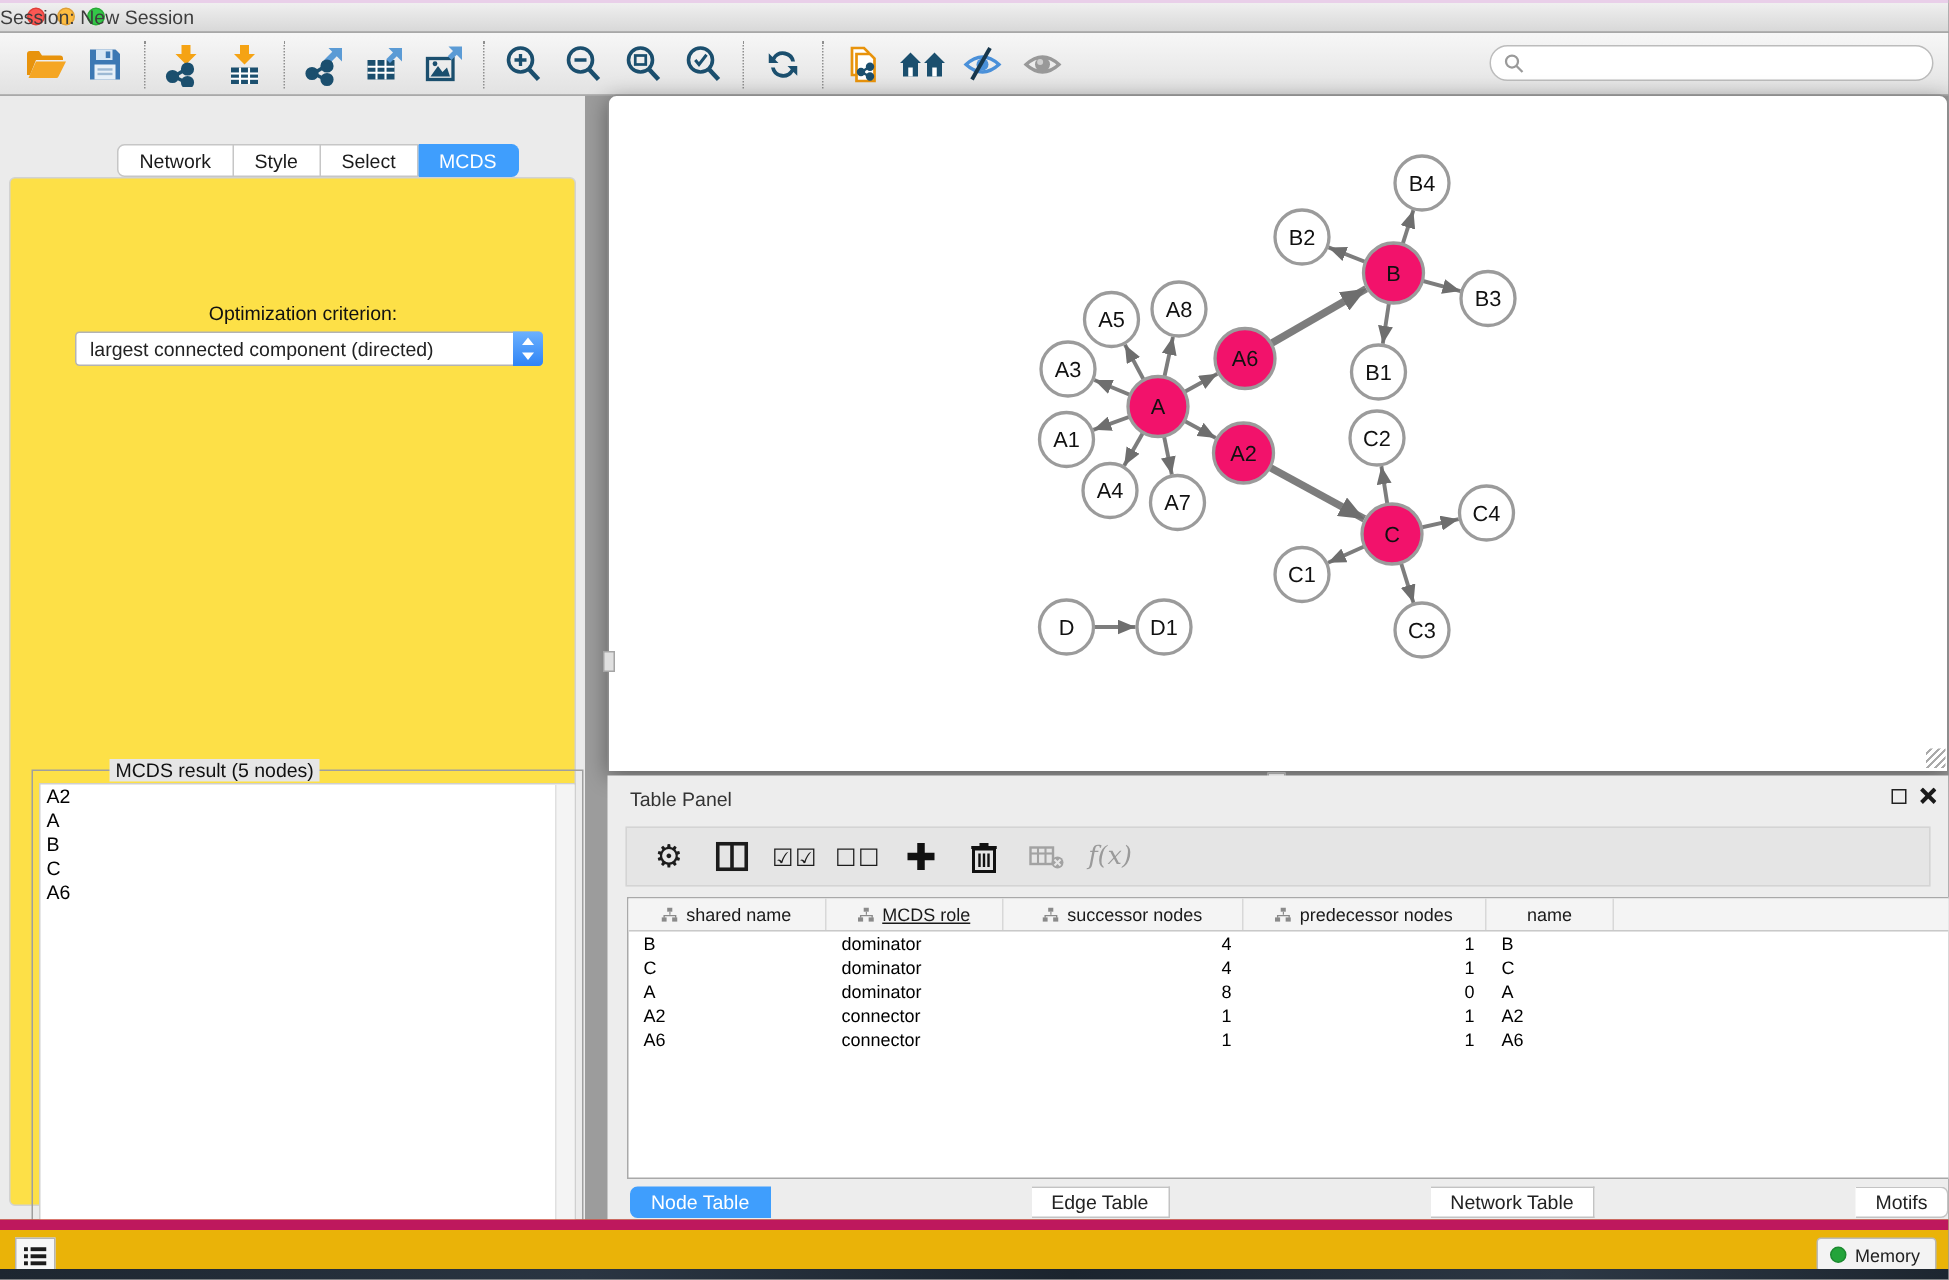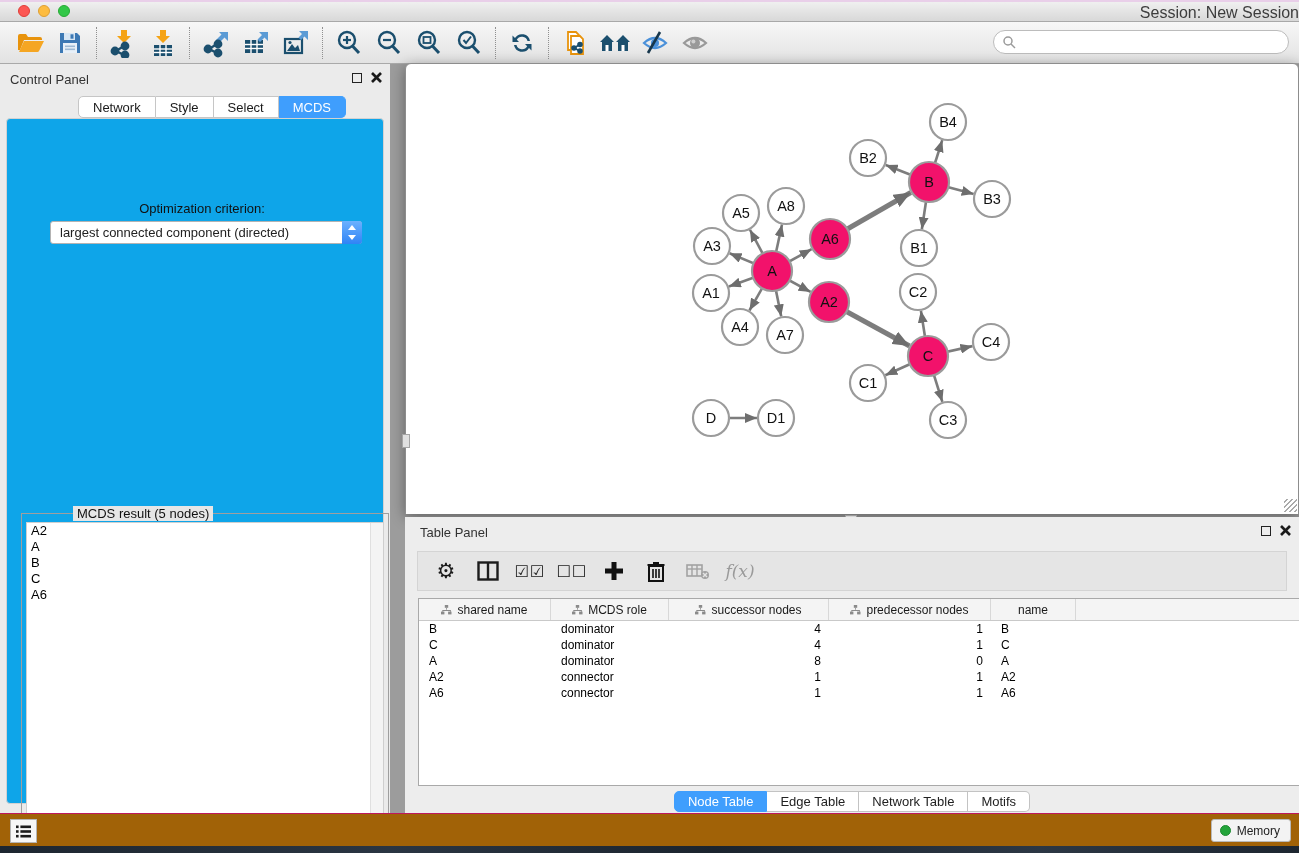--- a/index.html
+++ b/index.html
@@ -3,21 +3,21 @@
 <meta charset="utf-8">
 <style>
   * { margin:0; padding:0; box-sizing:border-box; }
   html,body { width:1299px; height:853px; overflow:hidden; }
   body { font-family:"Liberation Sans","DejaVu Sans",sans-serif; position:relative; background:#9c9c9c; font-size:13px; color:#222; }
 
   
   .titlebar { position:absolute; left:0; top:0; width:1299px; height:22px;
     background:linear-gradient(#f2f2f2,#d8d8d8); border-bottom:1px solid #a8a8a8; }
   .titlebar::before { content:""; position:absolute; left:0; top:0; width:100%; height:2px; background:#e9cfe9; }
-  .titlebar .title { position:absolute; left:0; right:0; top:4px; text-align:right; color:#3d3d3d; font-size:16px; }
+  .titlebar .title { position:absolute; left:0; right:0; top:4px; text-align:left; color:#3d3d3d; font-size:13px; }
   .lights { position:absolute; left:18px; top:5px; display:flex; gap:8px; }
   .light { width:12px; height:12px; border-radius:50%; }
   .light.red { background:#fc5753; border:1px solid #df3e38; }
   .light.yellow { background:#fdbc40; border:1px solid #de9f34; }
   .light.green { background:#33c748; border:1px solid #27aa35; }
 
   
   .toolbar { position:absolute; left:0; top:22px; width:1299px; height:42px;
     background:linear-gradient(#f7f7f7,#e2e2e2); border-bottom:1px solid #a9a9a9;
     display:flex; align-items:center; padding-left:10px; }
@@ -30,21 +30,21 @@
   
   .desktop { position:absolute; left:0; top:64px; width:1299px; height:749px; background:#9c9c9c; }
 
   
   .control-panel { position:absolute; left:0; top:0; width:390px; height:749px; background:#ebebeb; }
   .panel-head { position:absolute; left:0; top:0; width:100%; height:26px; }
   .panel-head .panel-title { position:absolute; left:10px; top:8px; font-size:13px; color:#333; }
   .panel-icons { position:absolute; right:8px; top:8px; display:flex; gap:9px; align-items:center; }
   .float-box { width:10px; height:10px; border:1.5px solid #222; background:transparent; display:inline-block; }
   .cp-content { position:absolute; left:6px; top:54px; width:378px; height:686px;
-    background:#0ea5e9; border:1px solid #d2d2d2; border-radius:4px; }
+    background:#fde047; border:1px solid #d2d2d2; border-radius:4px; }
   .cp-tabs { position:absolute; left:78px; top:32px; display:flex; z-index:3;justify-content:flex-end; }
   .cp-tab { height:22px; padding:0 14px; background:#fff; border:1px solid #c6c6c6; border-left:none;
     display:flex; align-items:center; font-size:13px; cursor:pointer; color:#1a1a1a; }
   .cp-tab:first-child { border-left:1px solid #c6c6c6; border-radius:5px 0 0 5px; }
   .cp-tab:last-child { border-radius:0 5px 5px 0; }
   .cp-tab.active { background:#3f9efd; border-color:#3f9efd; color:#fff; }
   .opt-label { position:absolute; left:0; top:82px; width:390px; text-align:center; font-size:13px; color:#111; }
   .combo { position:absolute; left:43px; top:102px; width:312px; height:23px; background:#fff;
     border:1px solid #b3b3b3; border-radius:3px; display:flex; align-items:center; cursor:pointer; }
   .combo .combo-text { flex:1; padding-left:9px; font-size:13px; white-space:nowrap; }
@@ -90,29 +90,29 @@
   .dtable-header { display:flex; height:22px; background:#f4f4f4; border-bottom:1px solid #c9c9c9; }
   .th { display:flex; align-items:center; justify-content:center; gap:5px; font-size:12px; color:#1a1a1a;
     border-right:1px solid #d8d8d8; position:relative; cursor:pointer; }
   .th:last-child { border-right:none; }
   .dtable-body { position:relative; }
   .dtr { display:flex; height:16px; cursor:default; }
   .dtd { font-size:12px; line-height:16px; color:#000; overflow:hidden; white-space:nowrap; }
   .dtd.al { text-align:left; padding-left:10px; }
   .dtd.ar { text-align:right; padding-right:8px; }
 
-  .tp-tabs { position:absolute; left:0; right:0; top:274px; display:flex; justify-content:center; }
+  .tp-tabs { position:absolute; left:0; right:0; top:274px; display:flex; justify-content:space-between;padding-left:15px; }
   .tp-tab { height:21px; padding:0 13px; background:#fff; border:1px solid #c3c3c3; border-left:none;
     display:flex; align-items:center; font-size:13px; cursor:pointer; }
   .tp-tab:first-child { border-left:1px solid #c3c3c3; border-radius:5px 0 0 5px; }
   .tp-tab:last-child { border-radius:0 5px 5px 0; }
   .tp-tab.active { background:#3f9efd; border-color:#3f9efd; color:#fff; }
 
   
-  .statusbar { position:absolute; left:0; top:813px; width:1299px; height:33px; background:#a16207; border-top:1px solid #be185d; }
+  .statusbar { position:absolute; left:0; top:813px; width:1299px; height:33px; background:#eab308; border-top:7px solid #be185d; }
   .list-btn { position:absolute; left:10px; top:5px; width:27px; height:24px; background:#f7f7f7; border:1px solid #b5b5b5;
     display:flex; align-items:center; justify-content:center; cursor:pointer; }
   .memory-btn { position:absolute; right:8px; top:5px; height:23px; padding:0 10px 0 8px; background:#f3f3f3;
     border:1px solid #b9b9b9; border-radius:3px; display:flex; align-items:center; gap:6px; font-size:12px; cursor:pointer; }
   .mem-dot { width:11px; height:11px; border-radius:50%; background:#23a43a; border:1px solid #1c8a30; }
   .wallpaper { position:absolute; left:0; top:846px; width:1299px; height:7px;
     background:linear-gradient(90deg,#1d2630,#2a3542 30%,#1b242e 55%,#2c3744 80%,#1d2630); }
 
   svg { display:block; }
 </style>
@@ -286,30 +286,20 @@
         <circle cx="6" cy="6" r="4" fill="none" stroke="#9a9a9a" stroke-width="1.5"></circle>
         <line x1="9" y1="9" x2="13" y2="13" stroke="#9a9a9a" stroke-width="1.5"></line>
       </svg>
     <input placeholder="" style="">
   </div>
 </div>
 
 <div class="desktop">
 
   <div class="control-panel">
-    <div class="panel-head">
-      <span class="panel-title">Control Panel</span>
-      <span class="panel-icons">
-        <span class="float-box"></span>
-        <svg width="11" height="11" viewBox="0 0 11 11">
-            <line x1="1" y1="1" x2="10" y2="10" stroke="#1a1a1a" stroke-width="2.6"></line>
-            <line x1="10" y1="1" x2="1" y2="10" stroke="#1a1a1a" stroke-width="2.6"></line>
-          </svg>
-      </span>
-    </div>
     <div class="cp-tabs">
         <div class="cp-tab">Network</div>
         <div class="cp-tab">Style</div>
         <div class="cp-tab">Select</div>
         <div class="cp-tab active">MCDS</div>
       </div>
     <div class="cp-content">
       <div class="opt-label">Optimization criterion:</div>
       <div class="combo">
         <span class="combo-text">largest connected component (directed)</span>
@@ -530,21 +520,21 @@
             <svg width="11" height="10" viewBox="0 0 11 10">
               <g fill="#8a8a8a">
                 <rect x="3.8" y="0" width="3.4" height="2.8"></rect>
                 <rect x="0" y="6.6" width="3.4" height="2.8"></rect>
                 <rect x="7.1" y="6.6" width="3.4" height="2.8"></rect>
                 <path d="M5.2 2.8 h0.8 v2 h-0.8 z M1.3 5 h8.6 v0.9 h-8.6 z M1.3 5 h0.9 v1.8 h-0.9 z M9 5 h0.9 v1.8 h-0.9 z"></path>
               </g>
             </svg>
             <span>shared name</span>
           </div>
-          <div class="th" style="width: 118px;">
+          <div class="th" style="width: 118px; text-decoration: underline;">
             <svg width="11" height="10" viewBox="0 0 11 10">
               <g fill="#8a8a8a">
                 <rect x="3.8" y="0" width="3.4" height="2.8"></rect>
                 <rect x="0" y="6.6" width="3.4" height="2.8"></rect>
                 <rect x="7.1" y="6.6" width="3.4" height="2.8"></rect>
                 <path d="M5.2 2.8 h0.8 v2 h-0.8 z M1.3 5 h8.6 v0.9 h-8.6 z M1.3 5 h0.9 v1.8 h-0.9 z M9 5 h0.9 v1.8 h-0.9 z"></path>
               </g>
             </svg>
             <span>MCDS role</span>
           </div>

